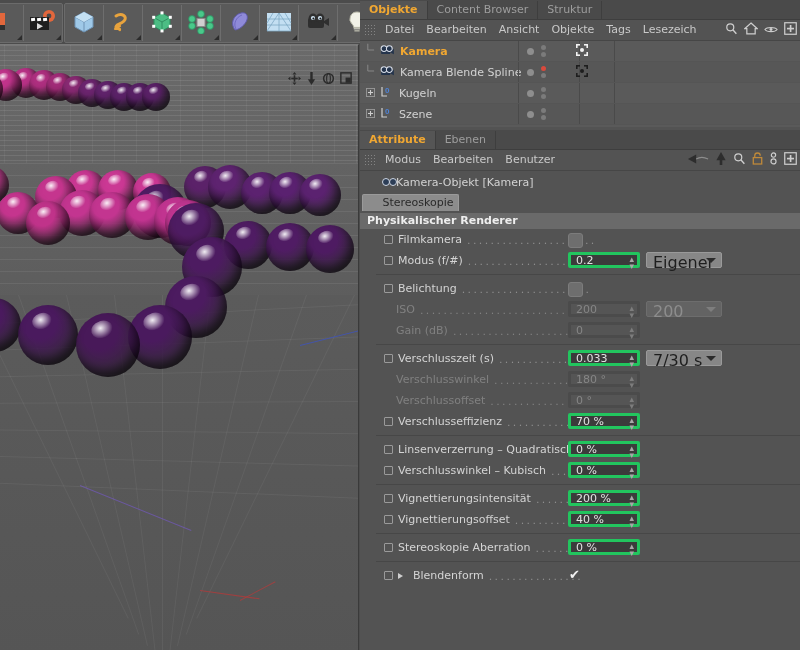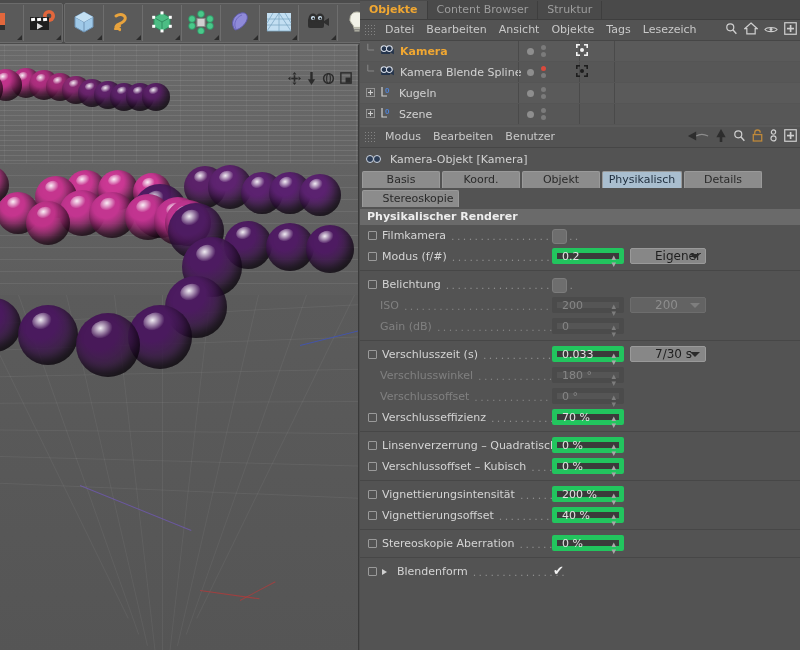--- a/index.html
+++ b/index.html
@@ -83,52 +83,52 @@
   .omtags{position:absolute;left:212px;top:0;height:20px;width:38px;
           display:flex;align-items:center;padding-left:4px;
           border-right:1px solid #4a4a4a;}
   .dot{width:7px;height:7px;border-radius:50%;background:#8e8e8e;}
   .dotstack{display:flex;flex-direction:column;gap:2px;}
   .dotsm{width:5px;height:5px;border-radius:50%;background:#7b7b7b;}
   .dotsm.red{background:#d94a3d;}
   .tree{color:#9a9a9a;font-size:11px;}
 
   
-  .objhead{height:22px;display:flex;align-items:center;gap:10px;padding-left:6px;
+  .objhead{height:22px;display:flex;align-items:center;gap:0;padding-left:22px;
            background:#535353;font-size:11px;color:#d2d2d2;}
   .atabs{background:#535353;padding:1px 0 0 2px;}
   .arow{display:flex;gap:2px;margin-bottom:2px;}
   .atab{height:16px;line-height:16px;background:#8c8c8c;color:#2a2a2a;font-size:11px;
         text-align:center;border-radius:2px 2px 0 0;border:1px solid #9a9a9a;
         border-bottom:none;}
   .atab.act{background:#a9becf;color:#1d2c3c;}
 
   .sechead{height:16px;line-height:16px;background:#6a6a6a;color:#eee;
            font-weight:bold;font-size:11px;padding-left:7px;}
 
-  .params{background:#535353;}
+  .params{background:#535353;margin-left:16px;}
   .prow{height:21px;display:flex;align-items:center;padding-left:8px;position:relative;}
   .kf{width:7px;height:7px;border:1px solid #9a9a9a;border-radius:1px;
       flex:0 0 7px;margin-right:5px;background:transparent;}
   .plabel{font-size:11px;color:#d4d4d4;white-space:nowrap;}
   .dots{flex:1;margin:0 5px;height:11px;overflow:hidden;color:#8d8d8d;
         font-size:11px;letter-spacing:2.4px;white-space:nowrap;}
   .dim .plabel,.dim .dots{color:#808080;}
 
-  .field{position:absolute;height:16px;background:#3b3b3b;border:5px solid #22c55e;
+  .field{position:absolute;height:16px;background:#3b3b3b;border:3px solid #22c55e;
          border-radius:2px;display:flex;align-items:center;
          font-size:11px;color:#e2e2e2;padding-left:5px;box-sizing:border-box;}
   .field .sp{position:absolute;right:3px;top:1px;color:#a8a8a8;font-size:9px;
              line-height:7px;text-align:center;}
   .field.dis{background:#555;border-color:#4b4b4b;color:#868686;}
   .field.dis .sp{color:#7d7d7d;}
 
   .combo{position:absolute;height:16px;background:#878787;border:1px solid #9a9a9a;
-         border-radius:2px;display:flex;align-items:flex-start;padding-left:24px;
-         font-size:12px;color:#1e1e1e;box-sizing:border-box;}
+         border-radius:2px;display:flex;align-items:flex-start;padding-left:6px;
+         font-size:16px;color:#1e1e1e;box-sizing:border-box;}
   .combo.dis{background:#636363;border-color:#6d6d6d;color:#8d8d8d;}
   .combo .cv{position:absolute;right:5px;top:5px;width:0;height:0;
      border-left:5px solid transparent;border-right:5px solid transparent;
      border-top:5px solid #2b2b2b;}
   .combo.dis .cv{border-top-color:#7e7e7e;}
 
   .cbox{position:absolute;width:13px;height:13px;background:#6e6e6e;
         border:1px solid #7c7c7c;border-radius:3px;}
   .chk{position:absolute;width:13px;height:13px;color:#f2f2f2;font-size:13px;
        line-height:12px;text-align:center;font-weight:bold;}
@@ -511,20 +511,24 @@
             <div class="dot"></div>
             <div class="dotstack">
               <div class="dotsm"></div>
               <div class="dotsm"></div>
             </div>
           </div>
           <div class="omtags"></div>
         </div>
       </div>
 
+    <div class="tabstrip" id="am-tabs" style="margin-top:3px;">
+        <div class="mtab sel">Attribute</div>
+        <div class="mtab">Ebenen</div>
+      </div>
 
     <div class="menubar">
       <div class="grip"></div>
       <div id="am-menu" style="display:flex;">
           <div class="mi">Modus</div>
           <div class="mi">Bearbeiten</div>
           <div class="mi">Benutzer</div>
         </div>
       <div class="mtools">
         <span>
@@ -569,27 +573,20 @@
 
     <div class="objhead">
       <span class="camicon">
         <i style="left:0;"></i>
           <i style="left:7px;"></i>
       </span>
       <span>Kamera-Objekt [Kamera]</span>
     </div>
 
     <div class="atabs">
-      <div class="arow" id="ptabs1">
-          <div class="atab" style="width: 76px;">Basis</div>
-          <div class="atab" style="width: 76px;">Koord.</div>
-          <div class="atab" style="width: 76px;">Objekt</div>
-          <div class="atab act" style="width: 78px;">Physikalisch</div>
-          <div class="atab" style="width: 76px;">Details</div>
-        </div>
       <div class="arow" id="ptabs2">
           <div class="atab" style="width: 80px; padding-left: 15px;">Stereoskopie</div>
         </div>
     </div>
 
     <div class="sechead">Physikalischer Renderer</div>
 
     <div class="params" id="params">
         <div>
           <div class="prow">
@@ -688,21 +685,21 @@
             <div class="kf"></div>
             <div class="plabel">Linsenverzerrung – Quadratisch</div>
             <div class="dots"></div>
             <div class="field" style="left: 192px; top: 2px; width: 72px;">
               <span>0 %</span>
               <span class="sp">▴<br>▾</span>
             </div>
           </div>
           <div class="prow">
             <div class="kf"></div>
-            <div class="plabel">Verschlussoffset – Kubisch</div>
+            <div class="plabel">Verschlusswinkel – Kubisch</div>
             <div class="dots">.....</div>
             <div class="field" style="left: 192px; top: 2px; width: 72px;">
               <span>0 %</span>
               <span class="sp">▴<br>▾</span>
             </div>
           </div>
         </div>
         <div class="divider"></div>
         <div>
           <div class="prow">

